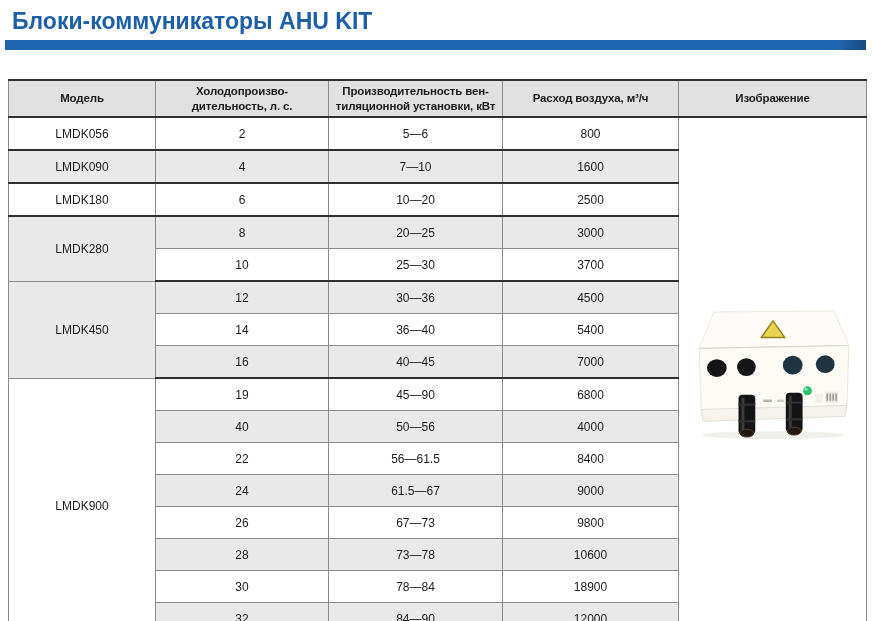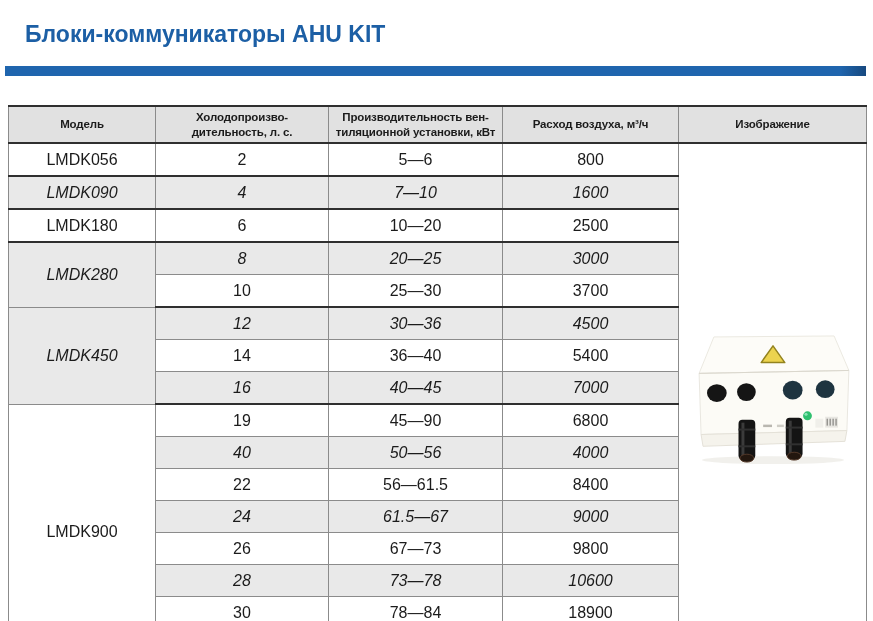--- a/index.html
+++ b/index.html
@@ -4,21 +4,21 @@
 <style>
   html,body{margin:0;padding:0;background:#ffffff;}
   .page{
     position:relative;
     width:873px;height:621px;
     background:#ffffff;
     font-family:"Liberation Sans", sans-serif;
     overflow:hidden;
   }
   .page-title{
-    margin:17px;
+    margin:4px;
     padding:3px 0 0 8px;
     font-size:23px;
     line-height:29px;
     font-weight:bold;
     color:#1c5fa5;
   }
   .title-rule{
     margin:4px 0 0 5px;
     width:861px;height:10px;
     background:linear-gradient(90deg,#1f65ae 0%,#1f65ae 97%,#17497f 100%);
@@ -43,30 +43,30 @@
     color:#1b1b1b;
     text-align:center;
     vertical-align:middle;
     height:33px;
     padding:1px 1px;
     border:1px solid #8b8b8b;
     border-top:2px solid #2f2f2f;
     border-bottom:2px solid #2f2f2f;
   }
   table.spec td{
-    font-size:16px;
+    font-size:12px;
     color:#1b1b1b;
     text-align:center;
     vertical-align:middle;
     height:31px;
     padding:0 2px;
     border:1px solid #8b8b8b;
   }
   .w{background:#ffffff;}
-  .g{background:#e9e9e9;font-style:italic;}
+  .g{background:#e9e9e9;}
   tr.group-end td{border-bottom:2px solid #2f2f2f;}
   td.model{border-bottom:2px solid #2f2f2f;}
   td.img-cell{background:#ffffff;}
 </style>
 </head>
 <body>
 
 <div class="page">
 
   <h1 class="page-title">Блоки-коммуникаторы AHU KIT</h1>

